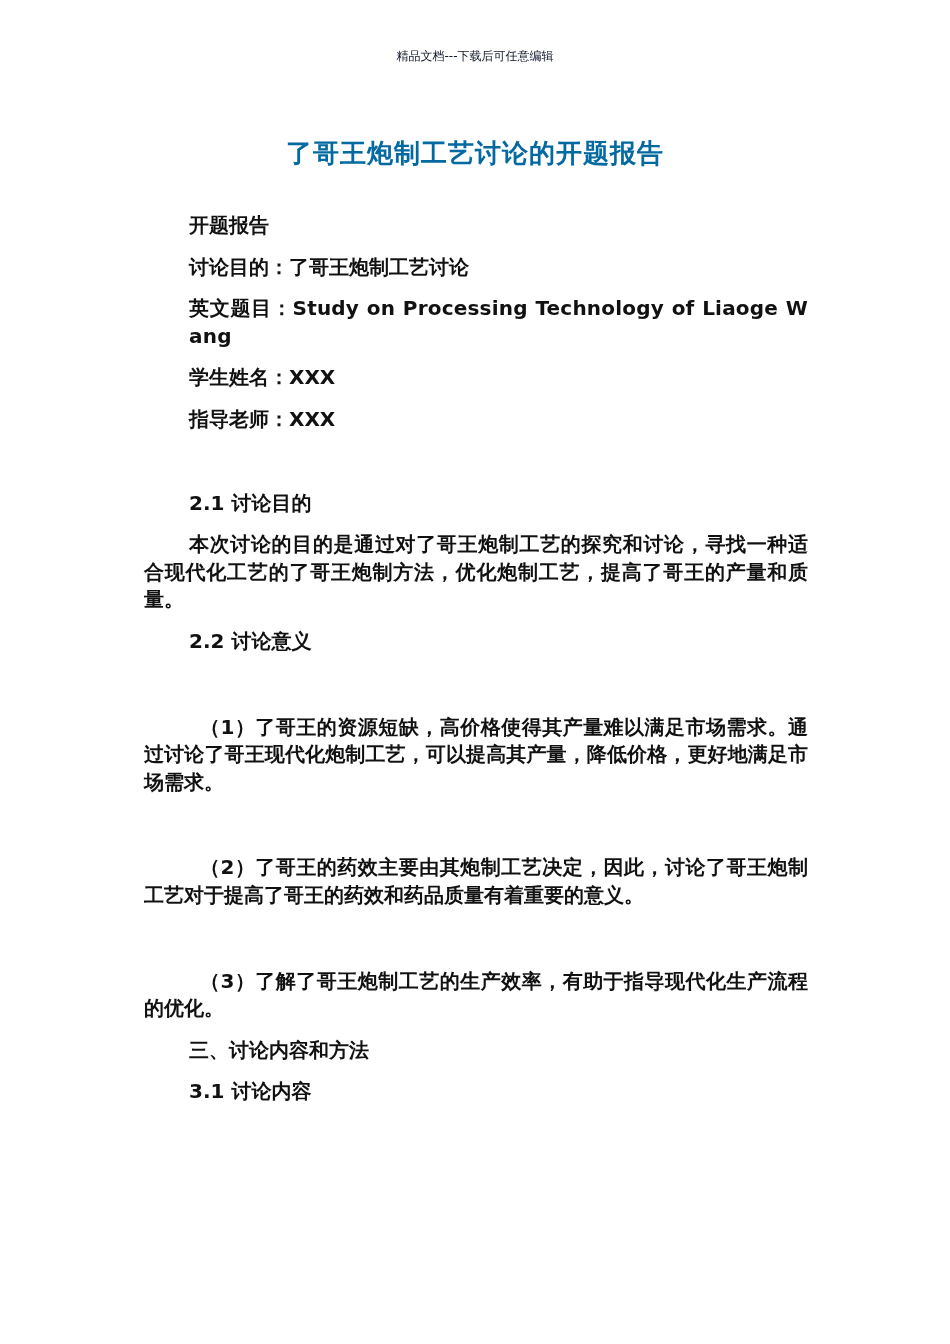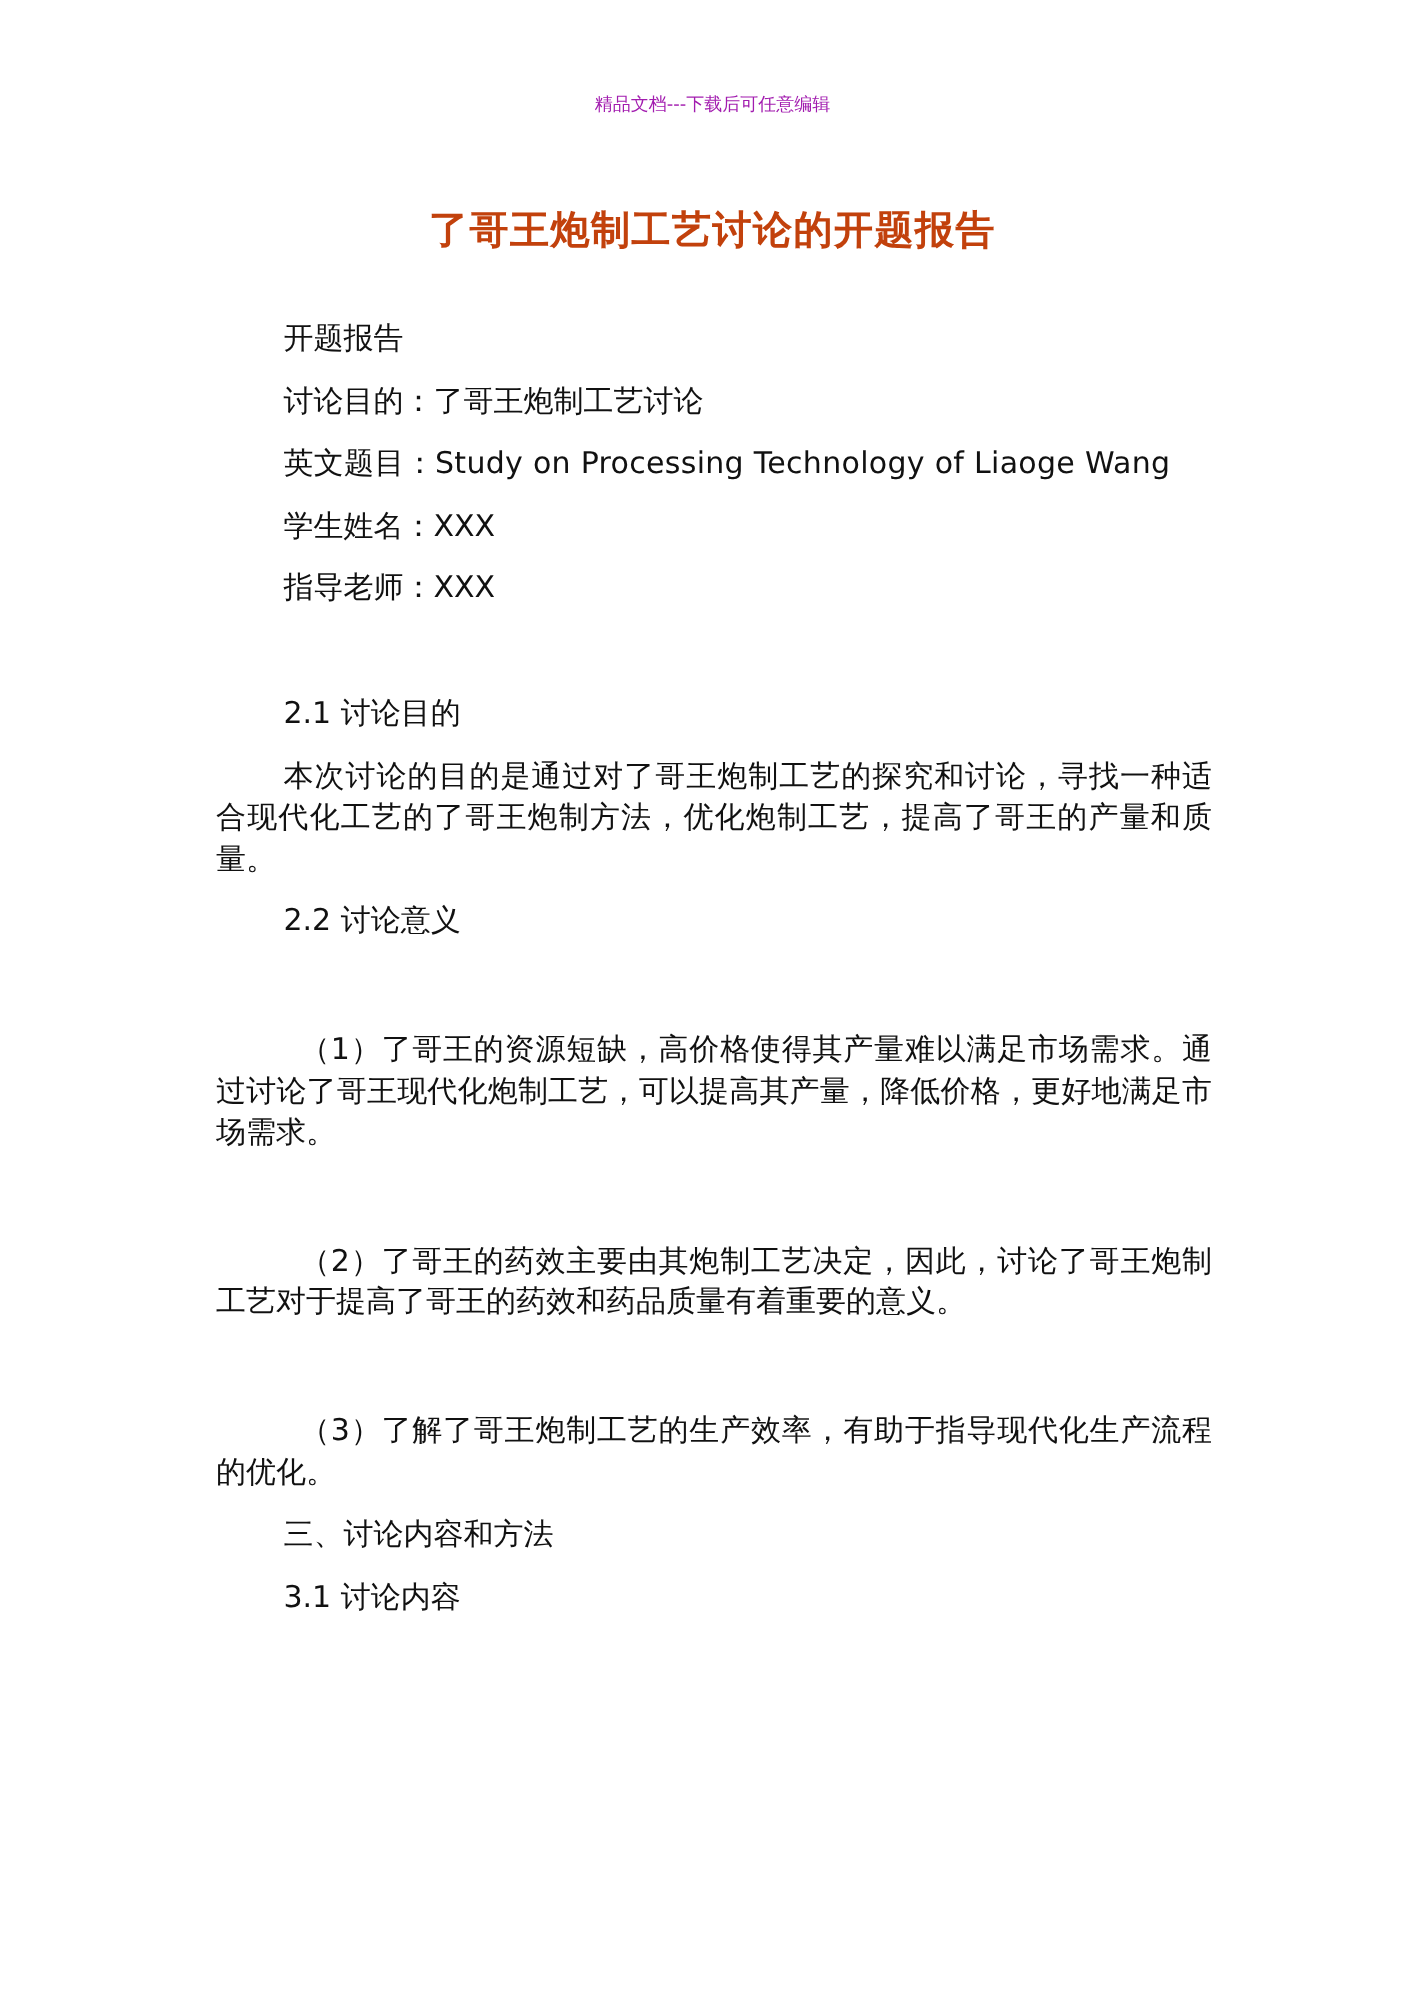--- a/index.html
+++ b/index.html
@@ -1,25 +1,25 @@
 <!DOCTYPE html>
 <html><head>
 <meta charset="utf-8">
 <style>
   html, body { margin: 0; padding: 0; background: #ffffff; }
   body { width: 950px; height: 1344px; position: relative; overflow: hidden;
          font-family: "DejaVu Sans", "Liberation Sans", sans-serif; color: #111; }
   .page { position: absolute; left: 0; top: 0; width: 950px; height: 1344px; background: #fff; }
-  .header-note { position: absolute; top: 61px; left: 0; width: 950px; text-align: center;
-                 font-size: 12px; color: #a21caf; letter-spacing: 0; }
+  .header-note { position: absolute; top: 48px; left: 0; width: 950px; text-align: center;
+                 font-size: 12px; color: #0f172a; letter-spacing: 0; }
   .title { position: absolute; top: 136px; left: 0; width: 950px; text-align: center;
-           font-size: 26px; font-weight: bold; color: #c2410c; letter-spacing: 1px; }
+           font-size: 26px; font-weight: bold; color: #0369a1; letter-spacing: 1px; }
   .body { position: absolute; left: 144px; top: 212px; width: 664px; }
   .p { margin: 0; font-size: 20px; line-height: 27.6px; text-align: justify; text-align-last: left;
-       word-break: break-all; }
+       word-break: break-all; font-weight: bold; }
   .p.field, .p.heading { padding-left: 45px; }
   .p.para { text-indent: 45px; }
   .p.para-deep { text-indent: 56px; margin-top: 44px; }
   .gap { height: 14px; }
 </style>
 </head>
 <body>
 
 <div class="page">
   <div class="header-note">精品文档---下载后可任意编辑</div>

